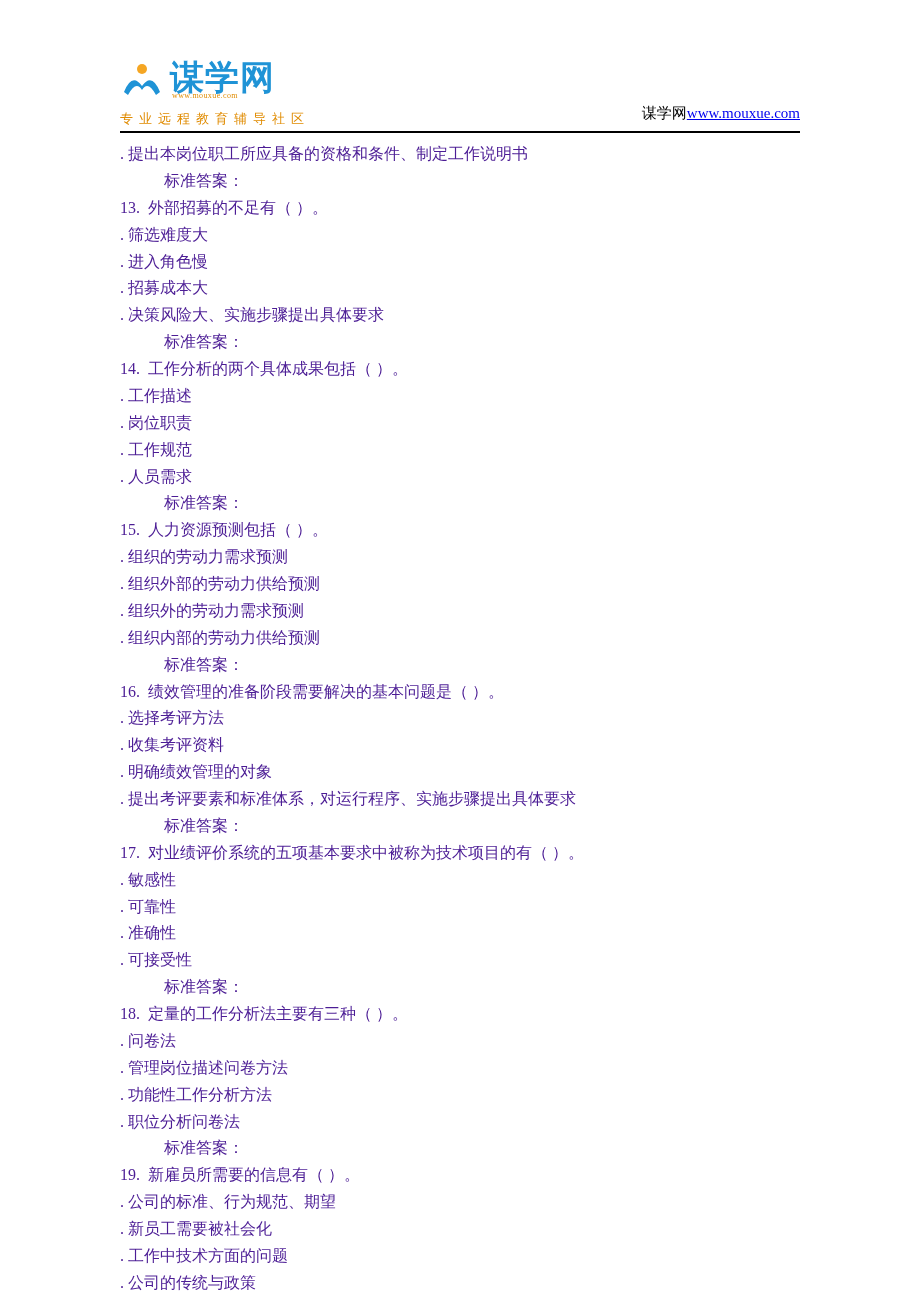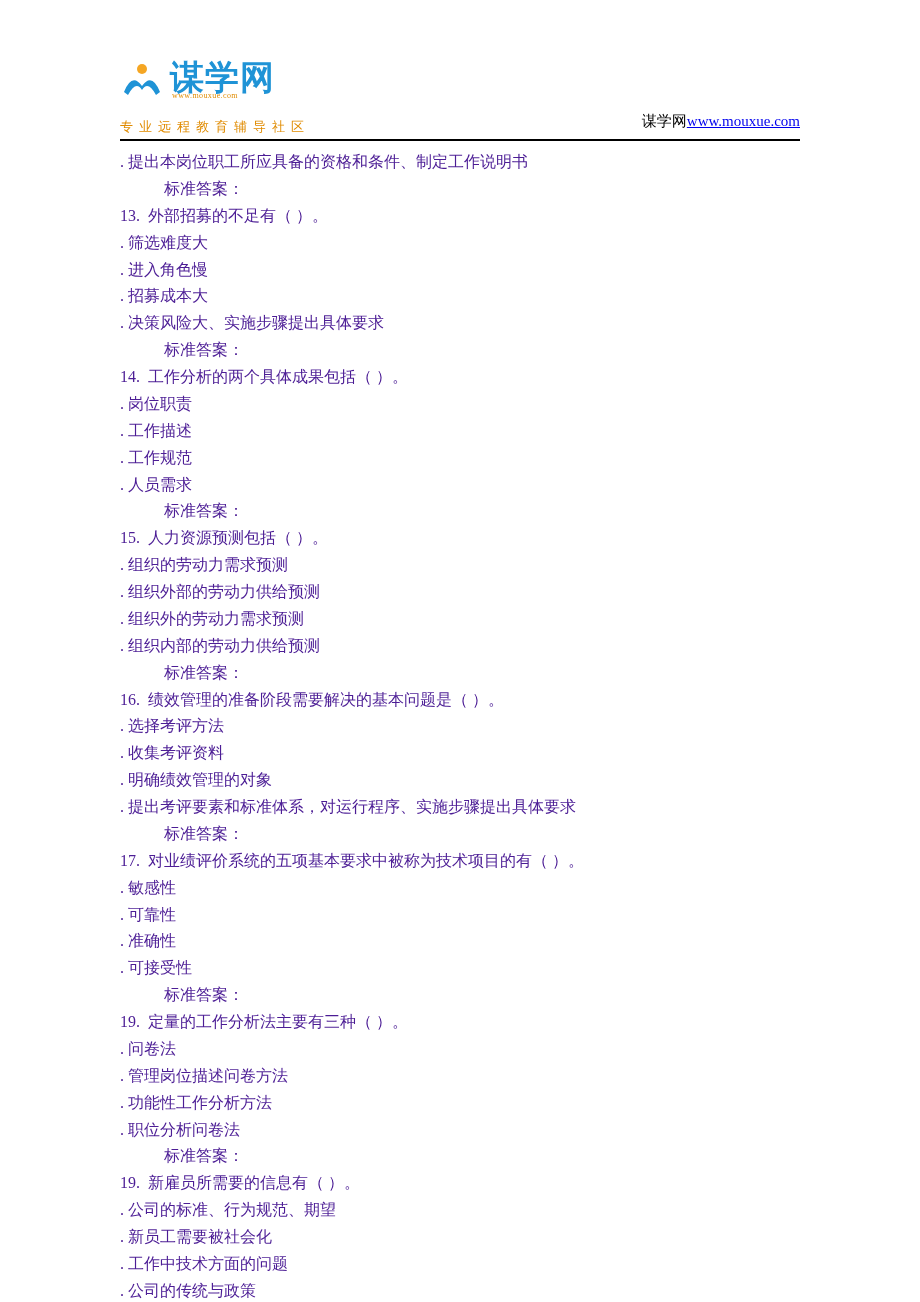--- a/index.html
+++ b/index.html
@@ -46,21 +46,21 @@
     color: #e08b00;
     letter-spacing: 0.4px;
     margin-top: -2px;
     margin-left: 2px;
   }
   .logo-sub {
     font-family: "SimHei", sans-serif;
     font-size: 13px;
     color: #e08b00;
     letter-spacing: 6px;
-    margin-top: 20px;
+    margin-top: 12px;
   }
   .header-right {
     font-size: 15px;
     color: #000;
     padding-bottom: 2px;
   }
   .header-right a {
     color: #0000ee;
     text-decoration: underline;
   }
@@ -102,22 +102,22 @@
   <div class="content" id="content">
       <div class="line indent-opt">. 提出本岗位职工所应具备的资格和条件、制定工作说明书</div>
       <div class="line indent-ans">标准答案：</div>
       <div class="line indent-q">13.  外部招募的不足有（ ）。</div>
       <div class="line indent-opt">. 筛选难度大</div>
       <div class="line indent-opt">. 进入角色慢</div>
       <div class="line indent-opt">. 招募成本大</div>
       <div class="line indent-opt">. 决策风险大、实施步骤提出具体要求</div>
       <div class="line indent-ans">标准答案：</div>
       <div class="line indent-q">14.  工作分析的两个具体成果包括（ ）。</div>
+      <div class="line indent-opt">. 工作描述</div>
       <div class="line indent-opt">. 岗位职责</div>
-      <div class="line indent-opt">. 工作描述</div>
       <div class="line indent-opt">. 工作规范</div>
       <div class="line indent-opt">. 人员需求</div>
       <div class="line indent-ans">标准答案：</div>
       <div class="line indent-q">15.  人力资源预测包括（ ）。</div>
       <div class="line indent-opt">. 组织的劳动力需求预测</div>
       <div class="line indent-opt">. 组织外部的劳动力供给预测</div>
       <div class="line indent-opt">. 组织外的劳动力需求预测</div>
       <div class="line indent-opt">. 组织内部的劳动力供给预测</div>
       <div class="line indent-ans">标准答案：</div>
       <div class="line indent-q">16.  绩效管理的准备阶段需要解决的基本问题是（ ）。</div>
@@ -125,21 +125,21 @@
       <div class="line indent-opt">. 收集考评资料</div>
       <div class="line indent-opt">. 明确绩效管理的对象</div>
       <div class="line indent-opt">. 提出考评要素和标准体系，对运行程序、实施步骤提出具体要求</div>
       <div class="line indent-ans">标准答案：</div>
       <div class="line indent-q">17.  对业绩评价系统的五项基本要求中被称为技术项目的有（ ）。</div>
       <div class="line indent-opt">. 敏感性</div>
       <div class="line indent-opt">. 可靠性</div>
       <div class="line indent-opt">. 准确性</div>
       <div class="line indent-opt">. 可接受性</div>
       <div class="line indent-ans">标准答案：</div>
-      <div class="line indent-q">19.  定量的工作分析法主要有三种（ ）。</div>
+      <div class="line indent-q">18.  定量的工作分析法主要有三种（ ）。</div>
       <div class="line indent-opt">. 问卷法</div>
       <div class="line indent-opt">. 管理岗位描述问卷方法</div>
       <div class="line indent-opt">. 功能性工作分析方法</div>
       <div class="line indent-opt">. 职位分析问卷法</div>
       <div class="line indent-ans">标准答案：</div>
       <div class="line indent-q">19.  新雇员所需要的信息有（ ）。</div>
       <div class="line indent-opt">. 公司的标准、行为规范、期望</div>
       <div class="line indent-opt">. 新员工需要被社会化</div>
       <div class="line indent-opt">. 工作中技术方面的问题</div>
       <div class="line indent-opt">. 公司的传统与政策</div>

